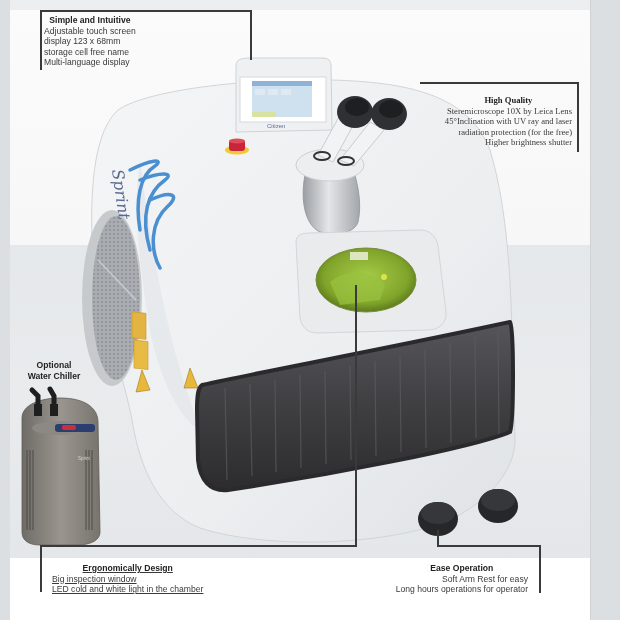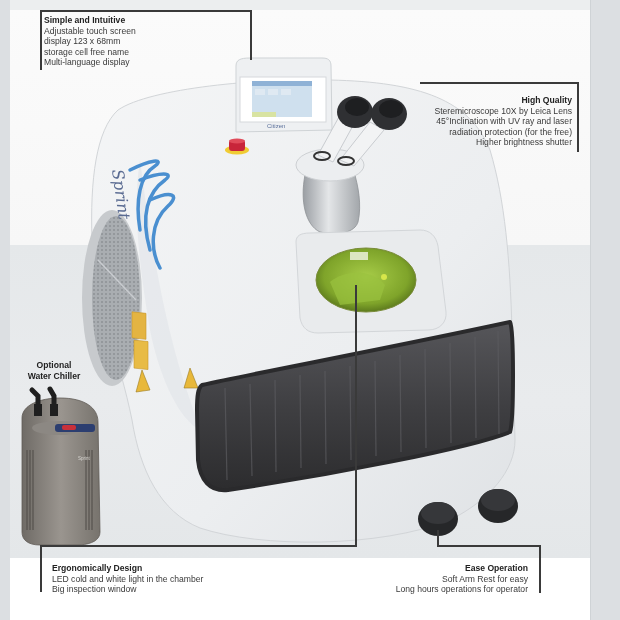--- a/index.html
+++ b/index.html
@@ -7,21 +7,21 @@
   body { font-family: "Liberation Sans", "DejaVu Sans", sans-serif; position: relative; }
 
   .sheet { position: absolute; left: 10px; top: 0; width: 580px; height: 620px; background: #ffffff; overflow: hidden; }
   .band-top { position: absolute; left: 0; top: 0; width: 580px; height: 10px; background: #eceeef; }
   .band-white { position: absolute; left: 0; top: 10px; width: 580px; height: 235px; background: linear-gradient(180deg,#fbfbfb,#f7f7f7); }
   .band-gray { position: absolute; left: 0; top: 245px; width: 580px; height: 313px; background: linear-gradient(180deg,#e5e8ea 0%,#e9ebed 50%,#e4e7e9 100%); }
   .band-bottom { position: absolute; left: 0; top: 558px; width: 580px; height: 62px; background: #ffffff; }
   .right-margin { position: absolute; left: 590px; top: 0; width: 30px; height: 620px; background: #dcdfe2; border-left: 1px solid #cfd3d6; }
 
   .callout { position: absolute; font-size: 8.6px; line-height: 10.6px; color: #3a3a3a; }
-  .callout .title { font-weight: bold; color: #222; display: block; }
+  .callout .title { font-weight: bold; color: #222; display: block; text-align: center; }
   .callout .line { display: block; white-space: nowrap; }
   .right { text-align: right; }
 
   .leader { position: absolute; background: #3a3a3a; }
 
   
   .machine { position: absolute; }
   svg { display: block; }
 </style>
 </head>
@@ -199,36 +199,36 @@
 <div class="leader" style="left:539px;top:545px;width:1.5px;height:48px;"></div>
 
 <div class="callout" style="left:44px;top:15px;">
   <span class="title">Simple and Intuitive</span>
   <span class="line">Adjustable touch screen</span>
   <span class="line">display 123 x 68mm</span>
   <span class="line">storage cell free name</span>
   <span class="line">Multi-language display</span>
 </div>
 
-<div class="callout right" style="right:48px;top:95px;">
+<div class="callout right" style="right:48px;top:95px;font-family:Liberation Serif, serif;">
   <span class="title">High Quality</span>
   <span class="line">Steremicroscope 10X by Leica Lens</span>
   <span class="line">45°Inclination with UV ray and laser</span>
   <span class="line">radiation protection (for the free)</span>
   <span class="line">Higher brightness shutter</span>
 </div>
 
 <div class="callout" style="left:22px;top:360px;width:64px;text-align:center;">
   <span class="title">Optional</span>
   <span class="title">Water Chiller</span>
 </div>
 
-<div class="callout" style="left:52px;top:563px;">
+<div class="callout" style="left:52px;top:563px;text-decoration:underline;">
   <span class="title">Ergonomically Design</span>
+  <span class="line">Big inspection window</span>
   <span class="line">LED cold and white light in the chamber</span>
-  <span class="line">Big inspection window</span>
 </div>
 
 <div class="callout right" style="right:92px;top:563px;">
   <span class="title">Ease Operation</span>
   <span class="line">Soft Arm Rest for easy</span>
   <span class="line">Long hours operations for operator</span>
 </div>
 
 </body></html>

